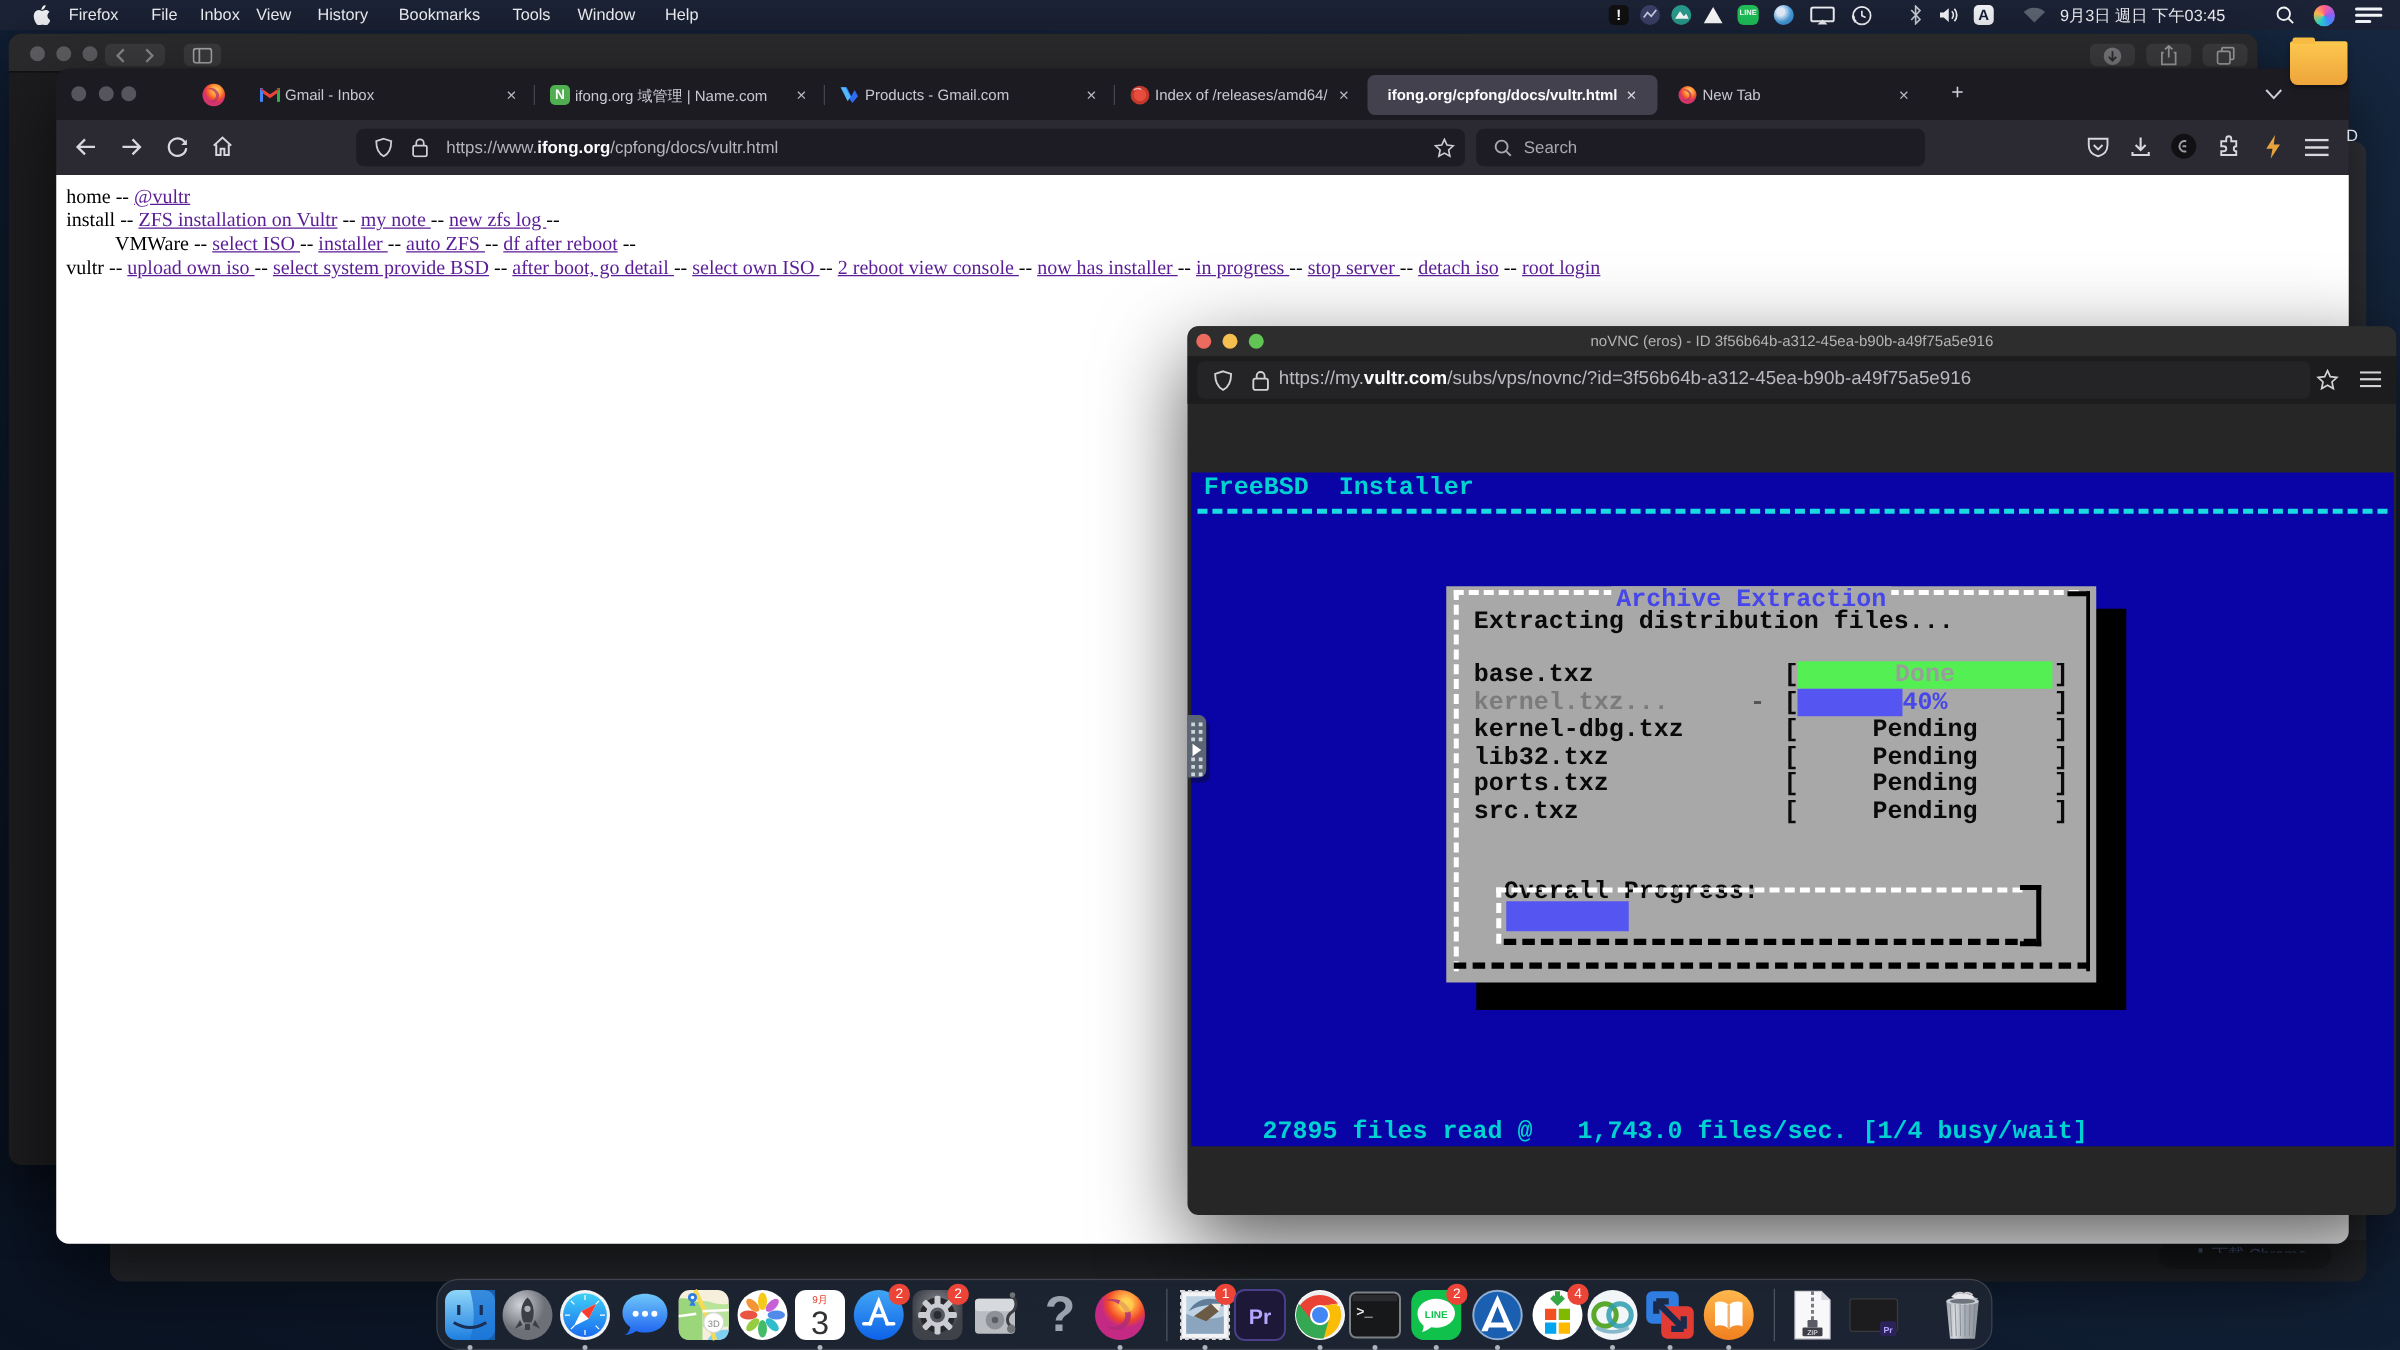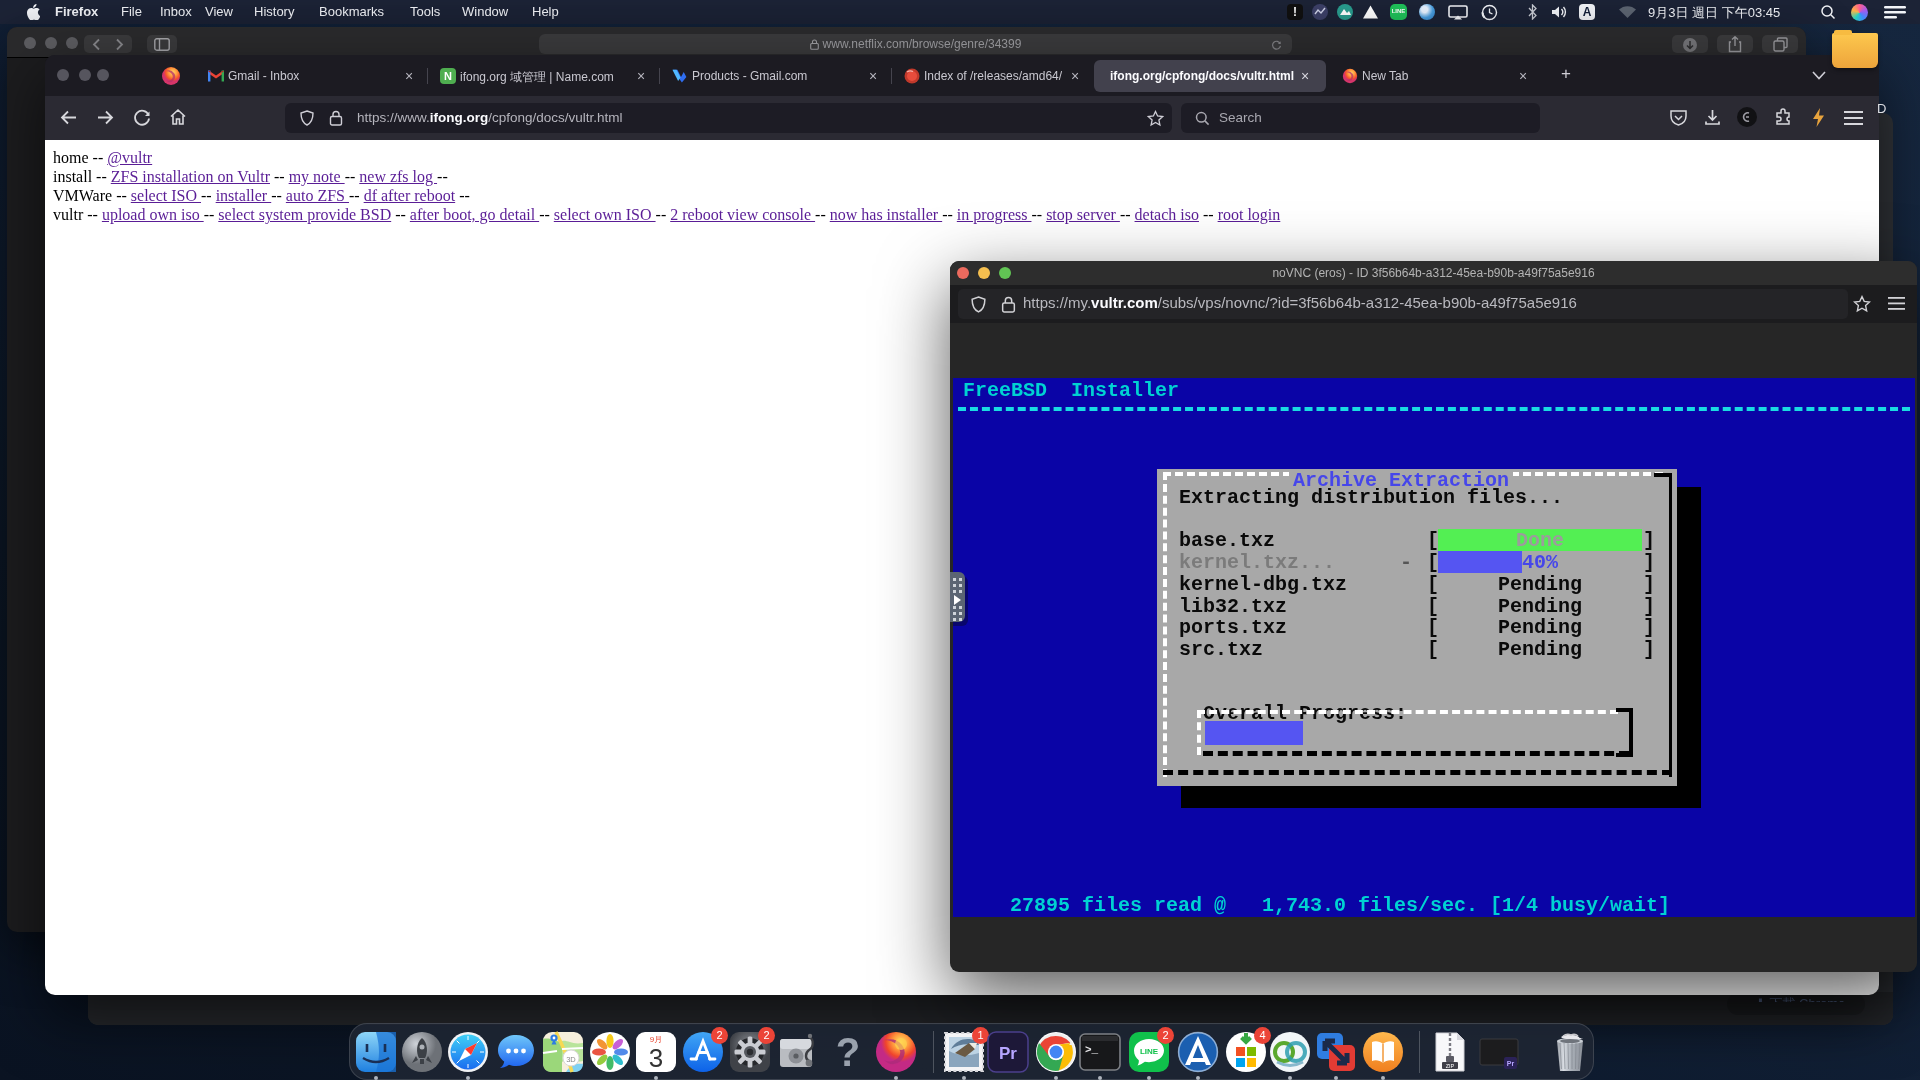--- a/index.html
+++ b/index.html
@@ -91,21 +91,21 @@
   .rdot { position:absolute; top:52px; width:4px; height:4px; border-radius:50%; background:#aeb4bd; }
   .dsep { position:absolute; top:7px; width:1px; height:42px; background:rgba(255,255,255,0.22); }
 </style>
 </head>
 <body>
 
 <div id="menubar">
   <svg class="mi" style="left:26px;top:4px" width="14" height="16" viewBox="0 0 14 16" fill="#f2f4f8">
     <path d="M9.6 2.6c.6-.8 1-1.8.9-2.6-.9 0-1.9.6-2.5 1.3-.5.7-1 1.7-.9 2.6 1 0 1.9-.6 2.5-1.3z M11.9 8.6c0-2 1.6-2.9 1.7-3-.9-1.4-2.4-1.6-2.9-1.6-1.2-.1-2.4.7-3 .7-.6 0-1.6-.7-2.6-.7C3.7 4 2.4 4.8 1.7 6c-1.5 2.5-.4 6.3 1 8.3.7 1 1.5 2.1 2.6 2.1 1 0 1.4-.7 2.7-.7 1.3 0 1.6.7 2.7.7 1.1 0 1.8-1 2.5-2 .8-1.2 1.1-2.3 1.1-2.4-.1 0-2.3-.9-2.4-3.4z"></path>
   </svg>
-  <span class="mi" style="left:55px;font-weight:bold;">Firefox</span>
+  <span class="mi" style="left:55px;font-weight:normal;">Firefox</span>
   <span class="mi" style="left:121px;">File</span>
   <span class="mi" style="left:160px;">Inbox</span>
   <span class="mi" style="left:205px;">View</span>
   <span class="mi" style="left:254px;">History</span>
   <span class="mi" style="left:319px;">Bookmarks</span>
   <span class="mi" style="left:410px;">Tools</span>
   <span class="mi" style="left:462px;">Window</span>
   <span class="mi" style="left:532px;">Help</span>
 
   <span class="mi" style="left:1287px;top:4px;width:16px;height:16px;background:#111;border-radius:4px;color:#fff;font-size:12px;font-weight:bold;text-align:center;line-height:16px;display:inline-block;">!</span>
@@ -171,27 +171,20 @@
     <div class="sbtn" style="left:77px;width:48px;"></div>
     <svg class="abs" style="left:84px;top:11px;" width="34" height="13" viewBox="0 0 34 13">
         <path d="M8 1.5 L3 6.5 L8 11.5" stroke="#87878b" stroke-width="1.8" fill="none"></path>
         <path d="M26 1.5 L31 6.5 L26 11.5" stroke="#87878b" stroke-width="1.8" fill="none"></path>
       </svg>
     <div class="sbtn" style="left:140px;width:30px;"></div>
     <svg class="abs" style="left:147px;top:11px;" width="16" height="13" viewBox="0 0 16 13">
         <rect x="0.8" y="0.8" width="14.4" height="11.4" rx="2" stroke="#a5a5a9" stroke-width="1.4" fill="none"></rect>
         <line x1="5.5" y1="0.8" x2="5.5" y2="12.2" stroke="#a5a5a9" stroke-width="1.4"></line>
       </svg>
-    <div id="surl"><svg style="position:relative;top:2px;margin-right:4px;" width="9" height="11" viewBox="0 0 9 11">
-          <rect x="0.7" y="4.5" width="7.6" height="5.8" rx="1" stroke="#9d9da1" stroke-width="1.1" fill="none"></rect>
-          <path d="M2.5 4.5 L2.5 3 A2 2 0 0 1 6.5 3 L6.5 4.5" stroke="#9d9da1" stroke-width="1.1" fill="none"></path>
-        </svg>www.netflix.com/browse/genre/34399<svg style="position:absolute;right:10px;top:5px;" width="11" height="11" viewBox="0 0 12 12">
-          <path d="M10 5 A4.3 4.3 0 1 0 10.3 7.5" stroke="#808084" stroke-width="1.3" fill="none"></path>
-          <path d="M10.5 2.5 L10.5 5.5 L7.5 5.5" fill="#808084"></path>
-        </svg></div>
     <div class="sbtn" style="left:1665px;width:36px;"></div>
     <svg class="abs" style="left:1675px;top:10px;" width="16" height="16" viewBox="0 0 16 16">
         <circle cx="8" cy="8" r="7" fill="#747478"></circle>
         <path d="M8 4 L8 11 M5 8.5 L8 11.5 L11 8.5" stroke="#2c2c2e" stroke-width="1.5" fill="none"></path>
       </svg>
     <div class="sbtn" style="left:1710px;width:36px;"></div>
     <svg class="abs" style="left:1721px;top:9px;" width="14" height="17" viewBox="0 0 14 17">
         <path d="M7 1 L7 10 M4 3.5 L7 0.8 L10 3.5" stroke="#97979b" stroke-width="1.4" fill="none"></path>
         <path d="M3 6 L1.5 6 L1.5 15.5 L12.5 15.5 L12.5 6 L11 6" stroke="#97979b" stroke-width="1.4" fill="none"></path>
       </svg>
@@ -344,21 +337,21 @@
         <rect x="0" y="0" width="19" height="2" fill="#d7d7dc"></rect>
         <rect x="0" y="6" width="19" height="2" fill="#d7d7dc"></rect>
         <rect x="0" y="12" width="19" height="2" fill="#d7d7dc"></rect>
       </svg>
   </div>
 
   <div id="fxcontent">
       <div id="page">
     <div class="ln" style="top:9px;">home -- <a href="#">@vultr</a></div>
     <div class="ln" style="top:28px;">install -- <a href="#">ZFS installation on Vultr</a> -- <a href="#">my note </a>-- <a href="#">new zfs log </a>--</div>
-    <div class="ln" style="top:47px;">VMWare -- <a href="#">select ISO </a>-- <a href="#">installer </a>-- <a href="#">auto ZFS </a>-- <a href="#">df after reboot</a> --</div>
+    <div class="ln" style="top:47px;margin-left:39px;">VMWare -- <a href="#">select ISO </a>-- <a href="#">installer </a>-- <a href="#">auto ZFS </a>-- <a href="#">df after reboot</a> --</div>
     <div class="ln" style="top:66px;">vultr -- <a href="#">upload own iso </a>-- <a href="#">select system provide BSD</a> -- <a href="#">after boot, go detail </a>-- <a href="#">select own ISO </a>-- <a href="#">2 reboot view console </a>-- <a href="#">now has installer </a>-- <a href="#">in progress </a>-- <a href="#">stop server </a>-- <a href="#">detach iso</a> -- <a href="#">root login</a></div>
   </div>
     </div>
 </div>
 
 <div id="novnc">
   <div id="vnctitle">noVNC (eros) - ID 3f56b64b-a312-45ea-b90b-a49f75a5e916</div>
   <span class="vdot" style="left:7px;background:#ec6a5e;"></span>
   <span class="vdot" style="left:28px;background:#f5bf4f;"></span>
   <span class="vdot" style="left:49px;background:#61c454;"></span>

